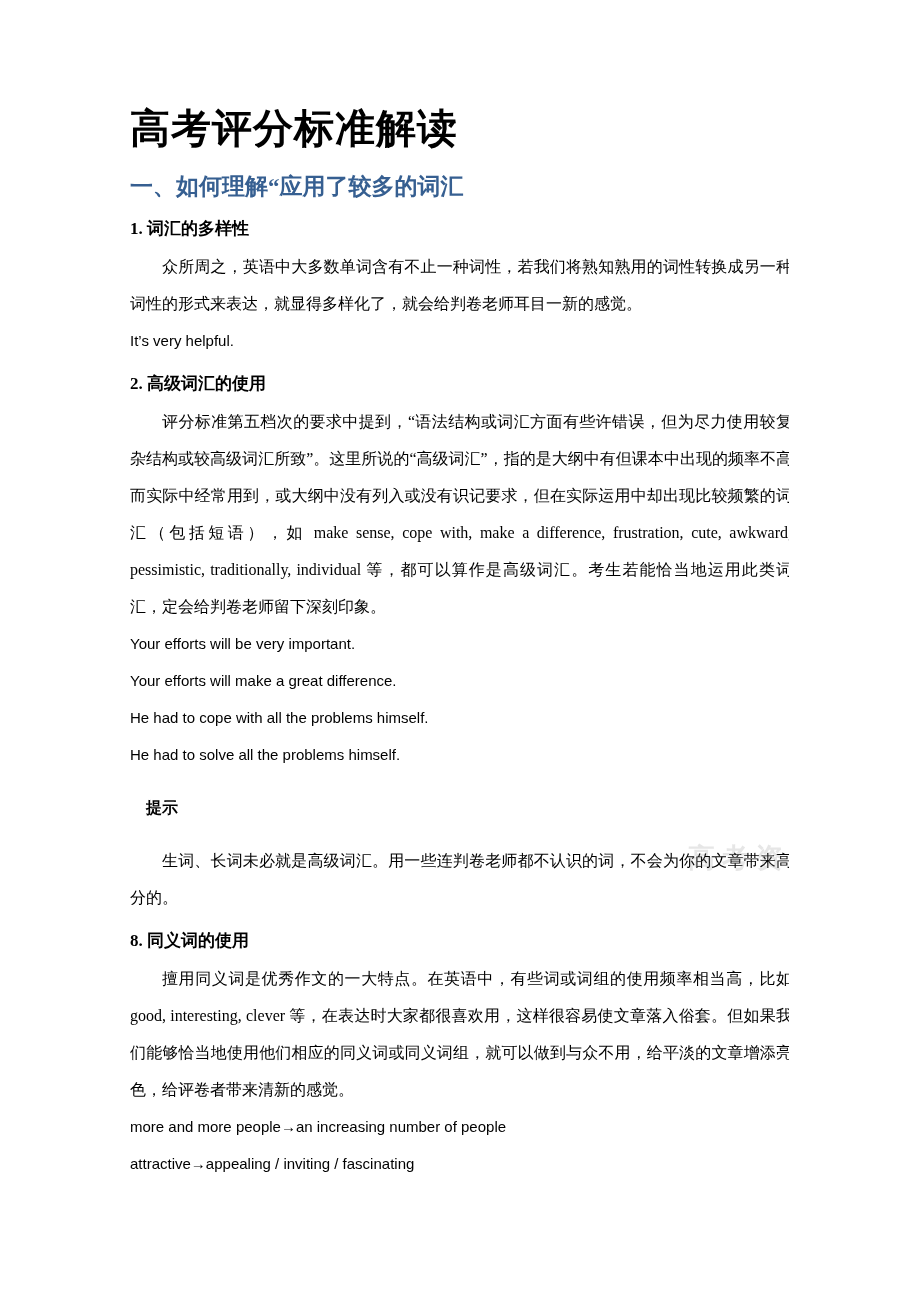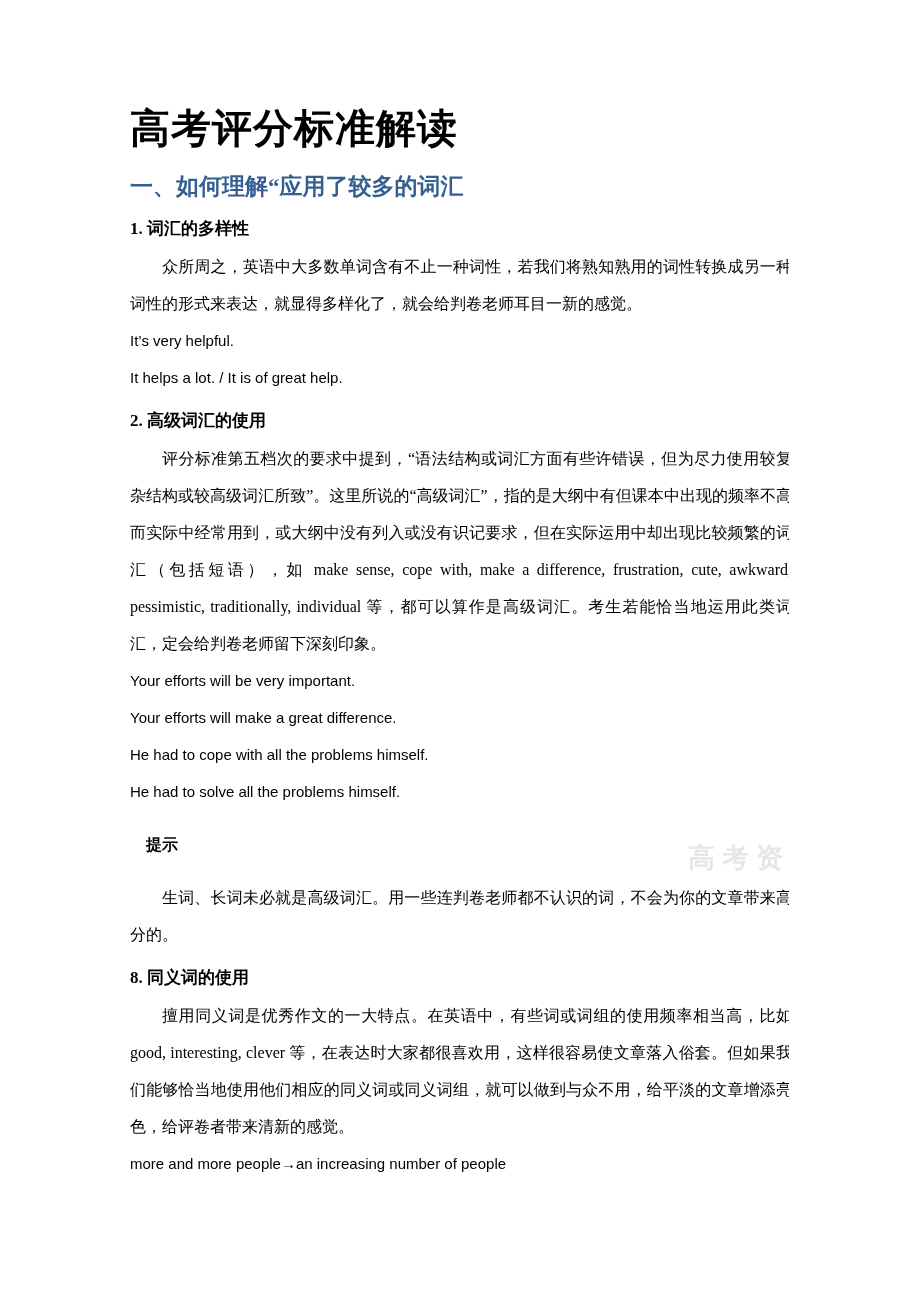--- a/index.html
+++ b/index.html
@@ -83,21 +83,20 @@
     <h1 class="doc-title">高考评分标准解读</h1>
 
     <h2 class="h-blue">一、如何理解“应用了较多的词汇</h2>
 
     <h3 class="h-num">1. 词汇的多样性</h3>
 
     <p class="para">众所周之，英语中大多数单词含有不止一种词性，若我们将熟知熟用的词性转换成另一种词性的形式来表达，就显得多样化了，就会给判卷老师耳目一新的感觉。</p>
 
     <p class="example">It’s very helpful.</p>
 
-    <p class="example">It helps a lot. / It is of great help.</p>
 
     <h3 class="h-num">2. 高级词汇的使用</h3>
 
     <p class="para">评分标准第五档次的要求中提到，“语法结构或词汇方面有些许错误，但为尽力使用较复杂结构或较高级词汇所致”。这里所说的“高级词汇”，指的是大纲中有但课本中出现的频率不高而实际中经常用到，或大纲中没有列入或没有识记要求，但在实际运用中却出现比较频繁的词汇（包括短语），如 make sense, cope with, make a difference, frustration, cute, awkward, pessimistic, traditionally, individual 等，都可以算作是高级词汇。考生若能恰当地运用此类词汇，定会给判卷老师留下深刻印象。</p>
 
     <p class="example">Your efforts will be very important.</p>
 
     <p class="example">Your efforts will make a great difference.</p>
 
     <p class="example">He had to cope with all the problems himself.</p>
@@ -107,17 +106,18 @@
     <p class="tip-label">提示</p>
 
     <p class="para">生词、长词未必就是高级词汇。用一些连判卷老师都不认识的词，不会为你的文章带来高分的。</p>
 
     <h3 class="h-num">8. 同义词的使用</h3>
 
     <p class="para">擅用同义词是优秀作文的一大特点。在英语中，有些词或词组的使用频率相当高，比如 good, interesting, clever 等，在表达时大家都很喜欢用，这样很容易使文章落入俗套。但如果我们能够恰当地使用他们相应的同义词或同义词组，就可以做到与众不用，给平淡的文章增添亮色，给评卷者带来清新的感觉。</p>
 
     <p class="example">more and more people→an increasing number of people</p>
 
+    <p class="example">attractive→appealing / inviting / fascinating</p>
 
   </div>
 
   <div class="watermark">高考资源网</div>
 </div>
 
 </body></html>

